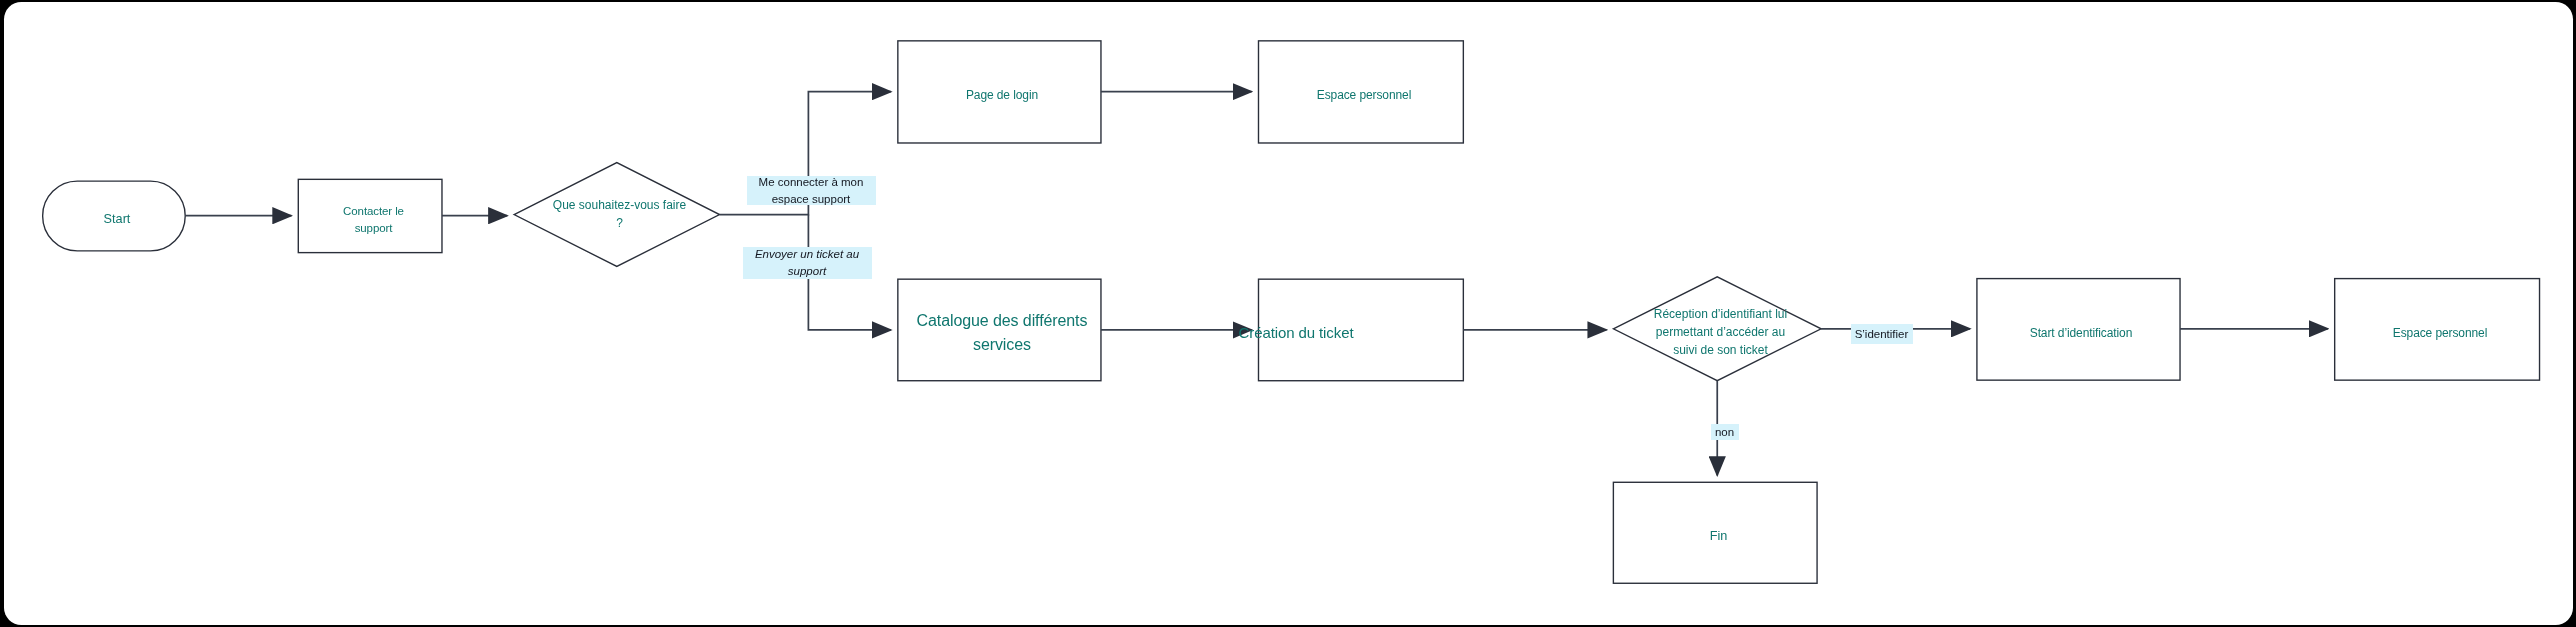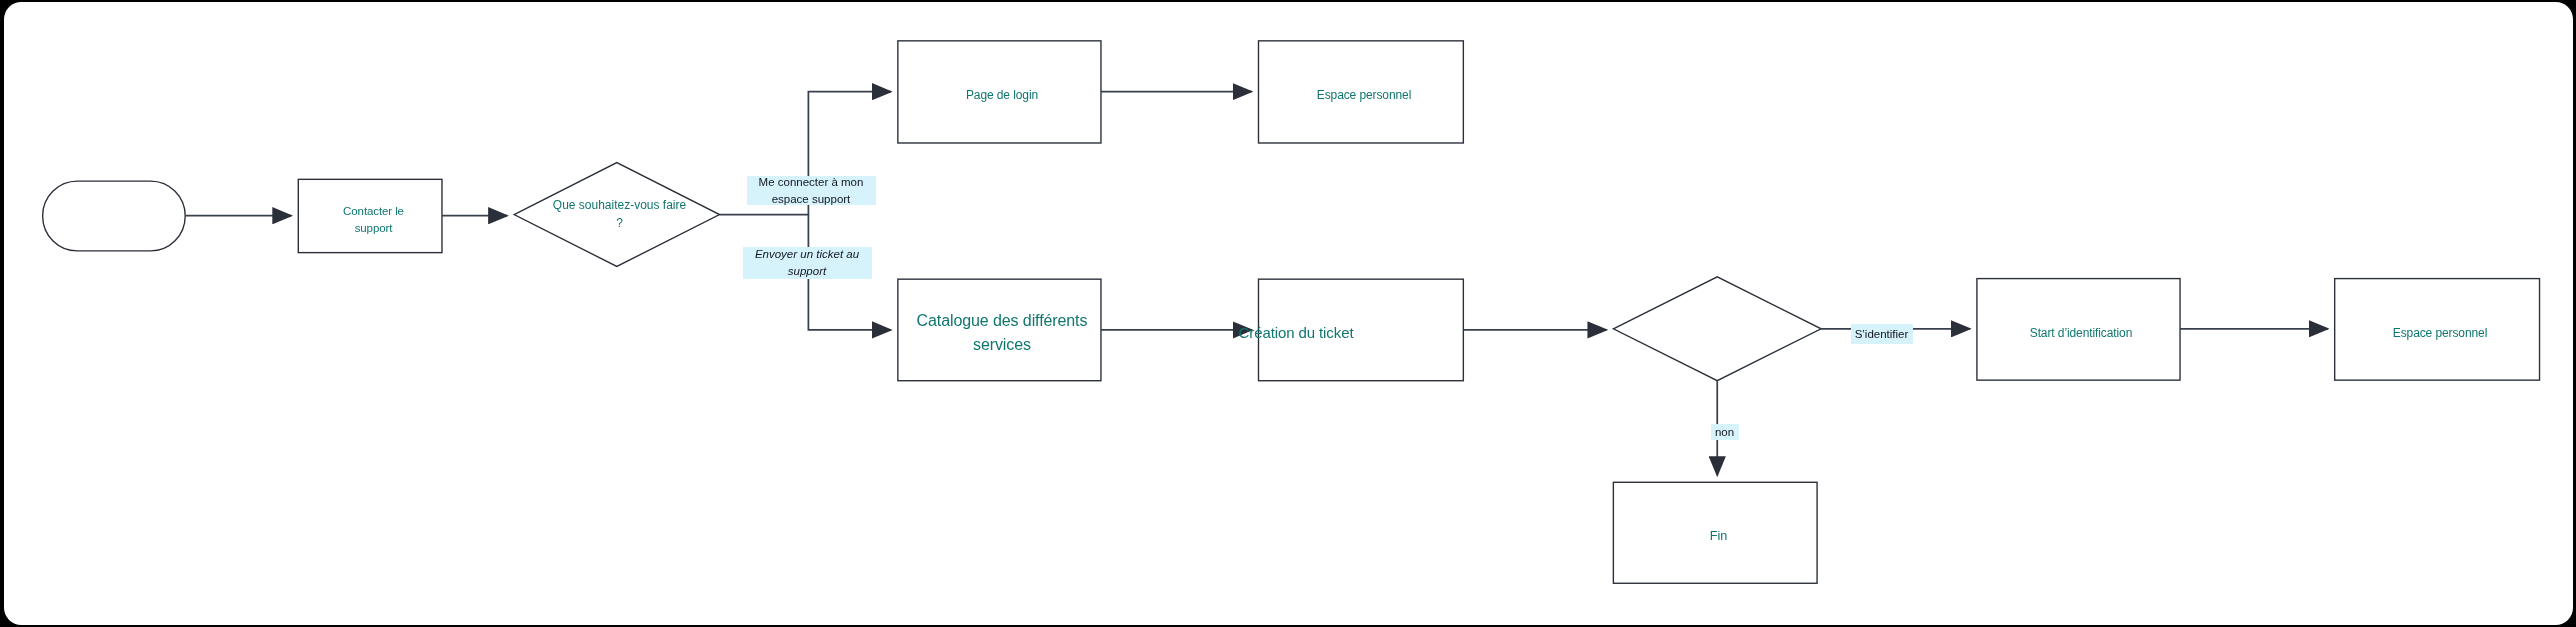--- a/index.html
+++ b/index.html
@@ -139,36 +139,40 @@
 
     <path class="edge-line" d="M 2529 568 L 2777 568" marker-end="url(#arrow)"></path>
 
     <path class="edge-line" d="M 3149 566 L 3407 566" marker-end="url(#arrow)"></path>
 
     <path class="edge-line" d="M 3771 566 L 4027 566" marker-end="url(#arrow)"></path>
 
     <path class="edge-line" d="M 2969 656 L 2969 820" marker-end="url(#arrow)"></path>
   </svg>
 
+  <div class="node-label lbl-start">Start</div>
 
   <div class="node-label narrow lbl-contacter">Contacter le
 support</div>
 
   <div class="node-label lbl-diamond1">Que souhaitez-vous faire
 ?</div>
 
   <div class="node-label narrow lbl-login">Page de login</div>
 
   <div class="node-label narrow lbl-espace1">Espace personnel</div>
 
   <div class="node-label narrow lbl-catalogue">Catalogue des différents
 services</div>
 
   <div class="node-label narrow lbl-creation">Création du ticket</div>
 
+  <div class="node-label lbl-diamond2">Réception d’identifiant lui
+permettant d’accéder au
+suivi de son ticket</div>
 
   <div class="node-label narrow lbl-identif">Start d’identification</div>
 
   <div class="node-label narrow lbl-espace2">Espace personnel</div>
 
   <div class="node-label lbl-fin">Fin</div>
 
   <div class="edge-label elbl-connecter">Me connecter à mon
 espace support</div>
 

